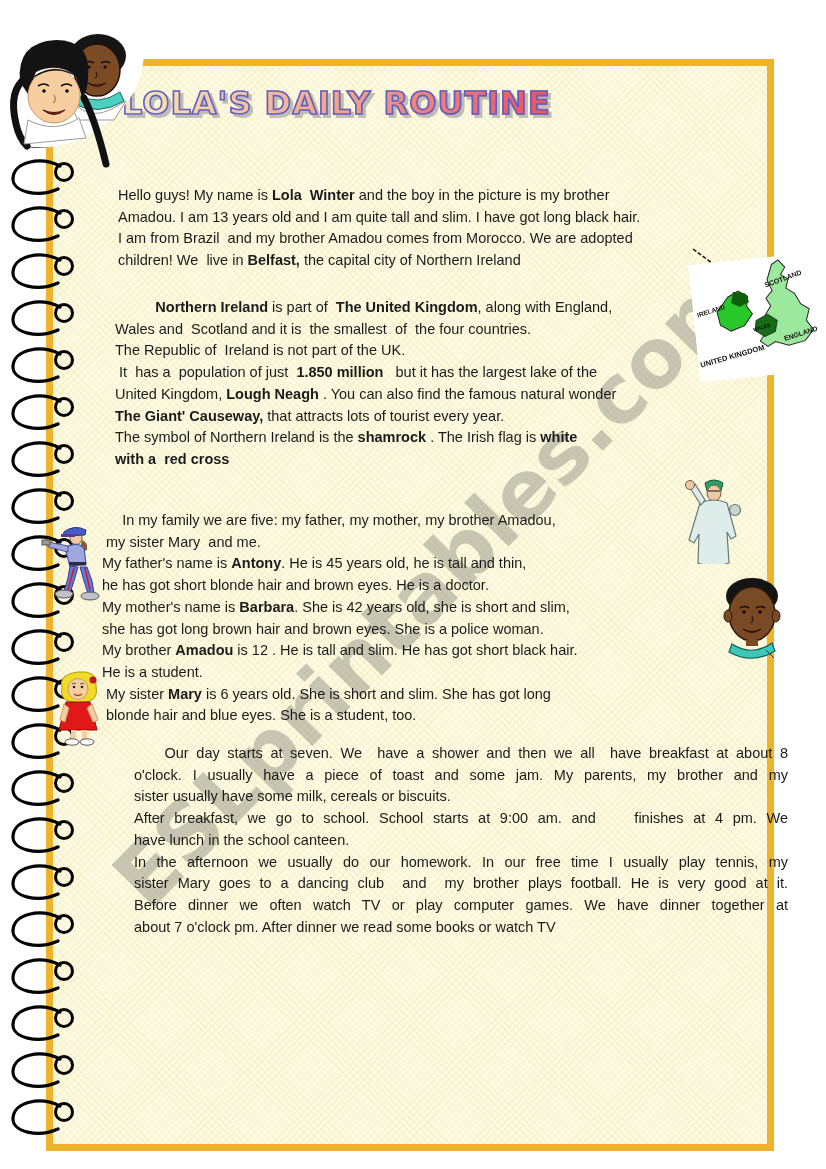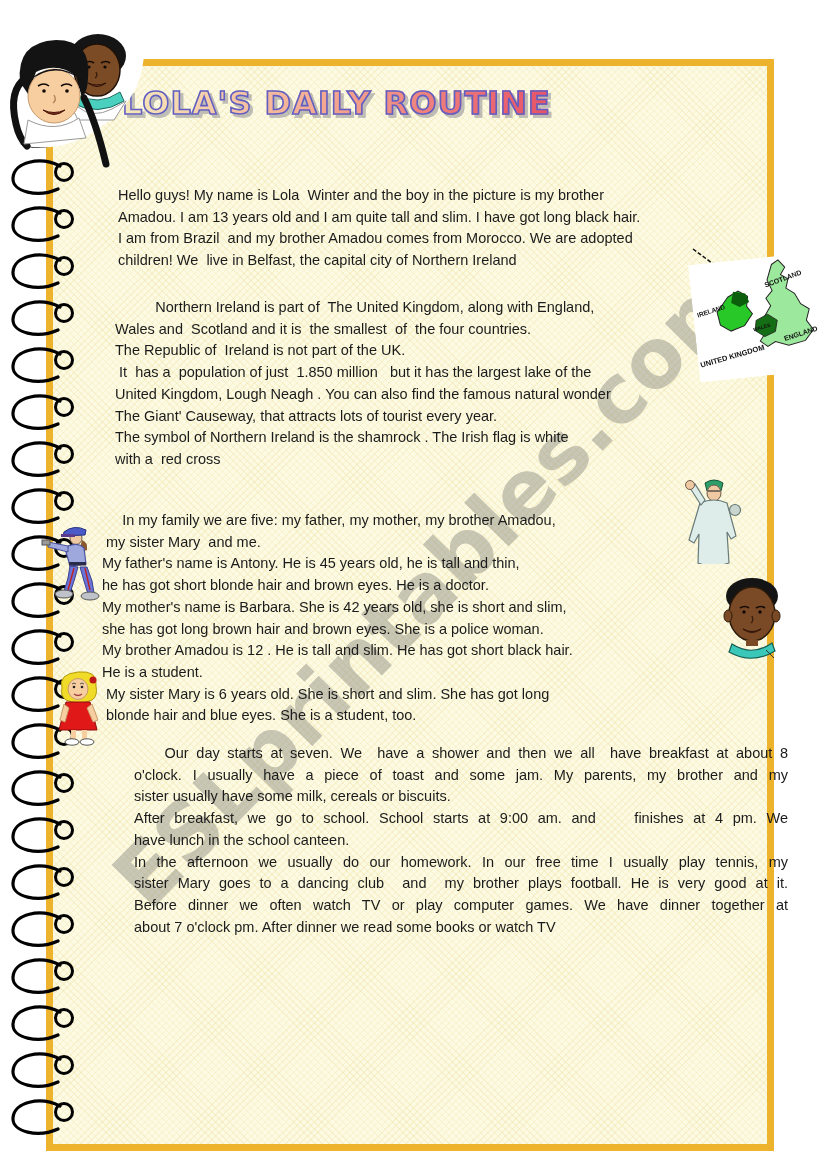--- a/index.html
+++ b/index.html
@@ -42,21 +42,21 @@
     color:rgba(148,146,136,0.5);
     font-family:"DejaVu Sans",sans-serif;
   }
   
   .para{
     position:absolute;z-index:2;color:#1b1b1b;
     font-size:14.5px;line-height:21.7px;white-space:pre-wrap;
   }
   .para .line{min-height:21.7px;}
   .para .line.just{text-align:justify;text-align-last:justify;}
-  .para b{font-weight:400;text-align:center;}
+  .para b{font-weight:700;text-align:center;}
   #p0{left:118px;top:185px;width:650px;}
   #p1{left:115px;top:297px;width:655px;}
   #p2{left:102px;top:510px;width:640px;}
   #p3{left:118px;top:743px;width:654px;margin-left:16px;}
   
   .art{position:absolute;}
   #children{left:-2px;top:16px;z-index:6;}
   #map{left:694px;top:258px;z-index:3;transform:rotate(-6deg);}
   #arrow{left:690px;top:246px;z-index:3;}
   #doctor{left:676px;top:476px;z-index:3;}

